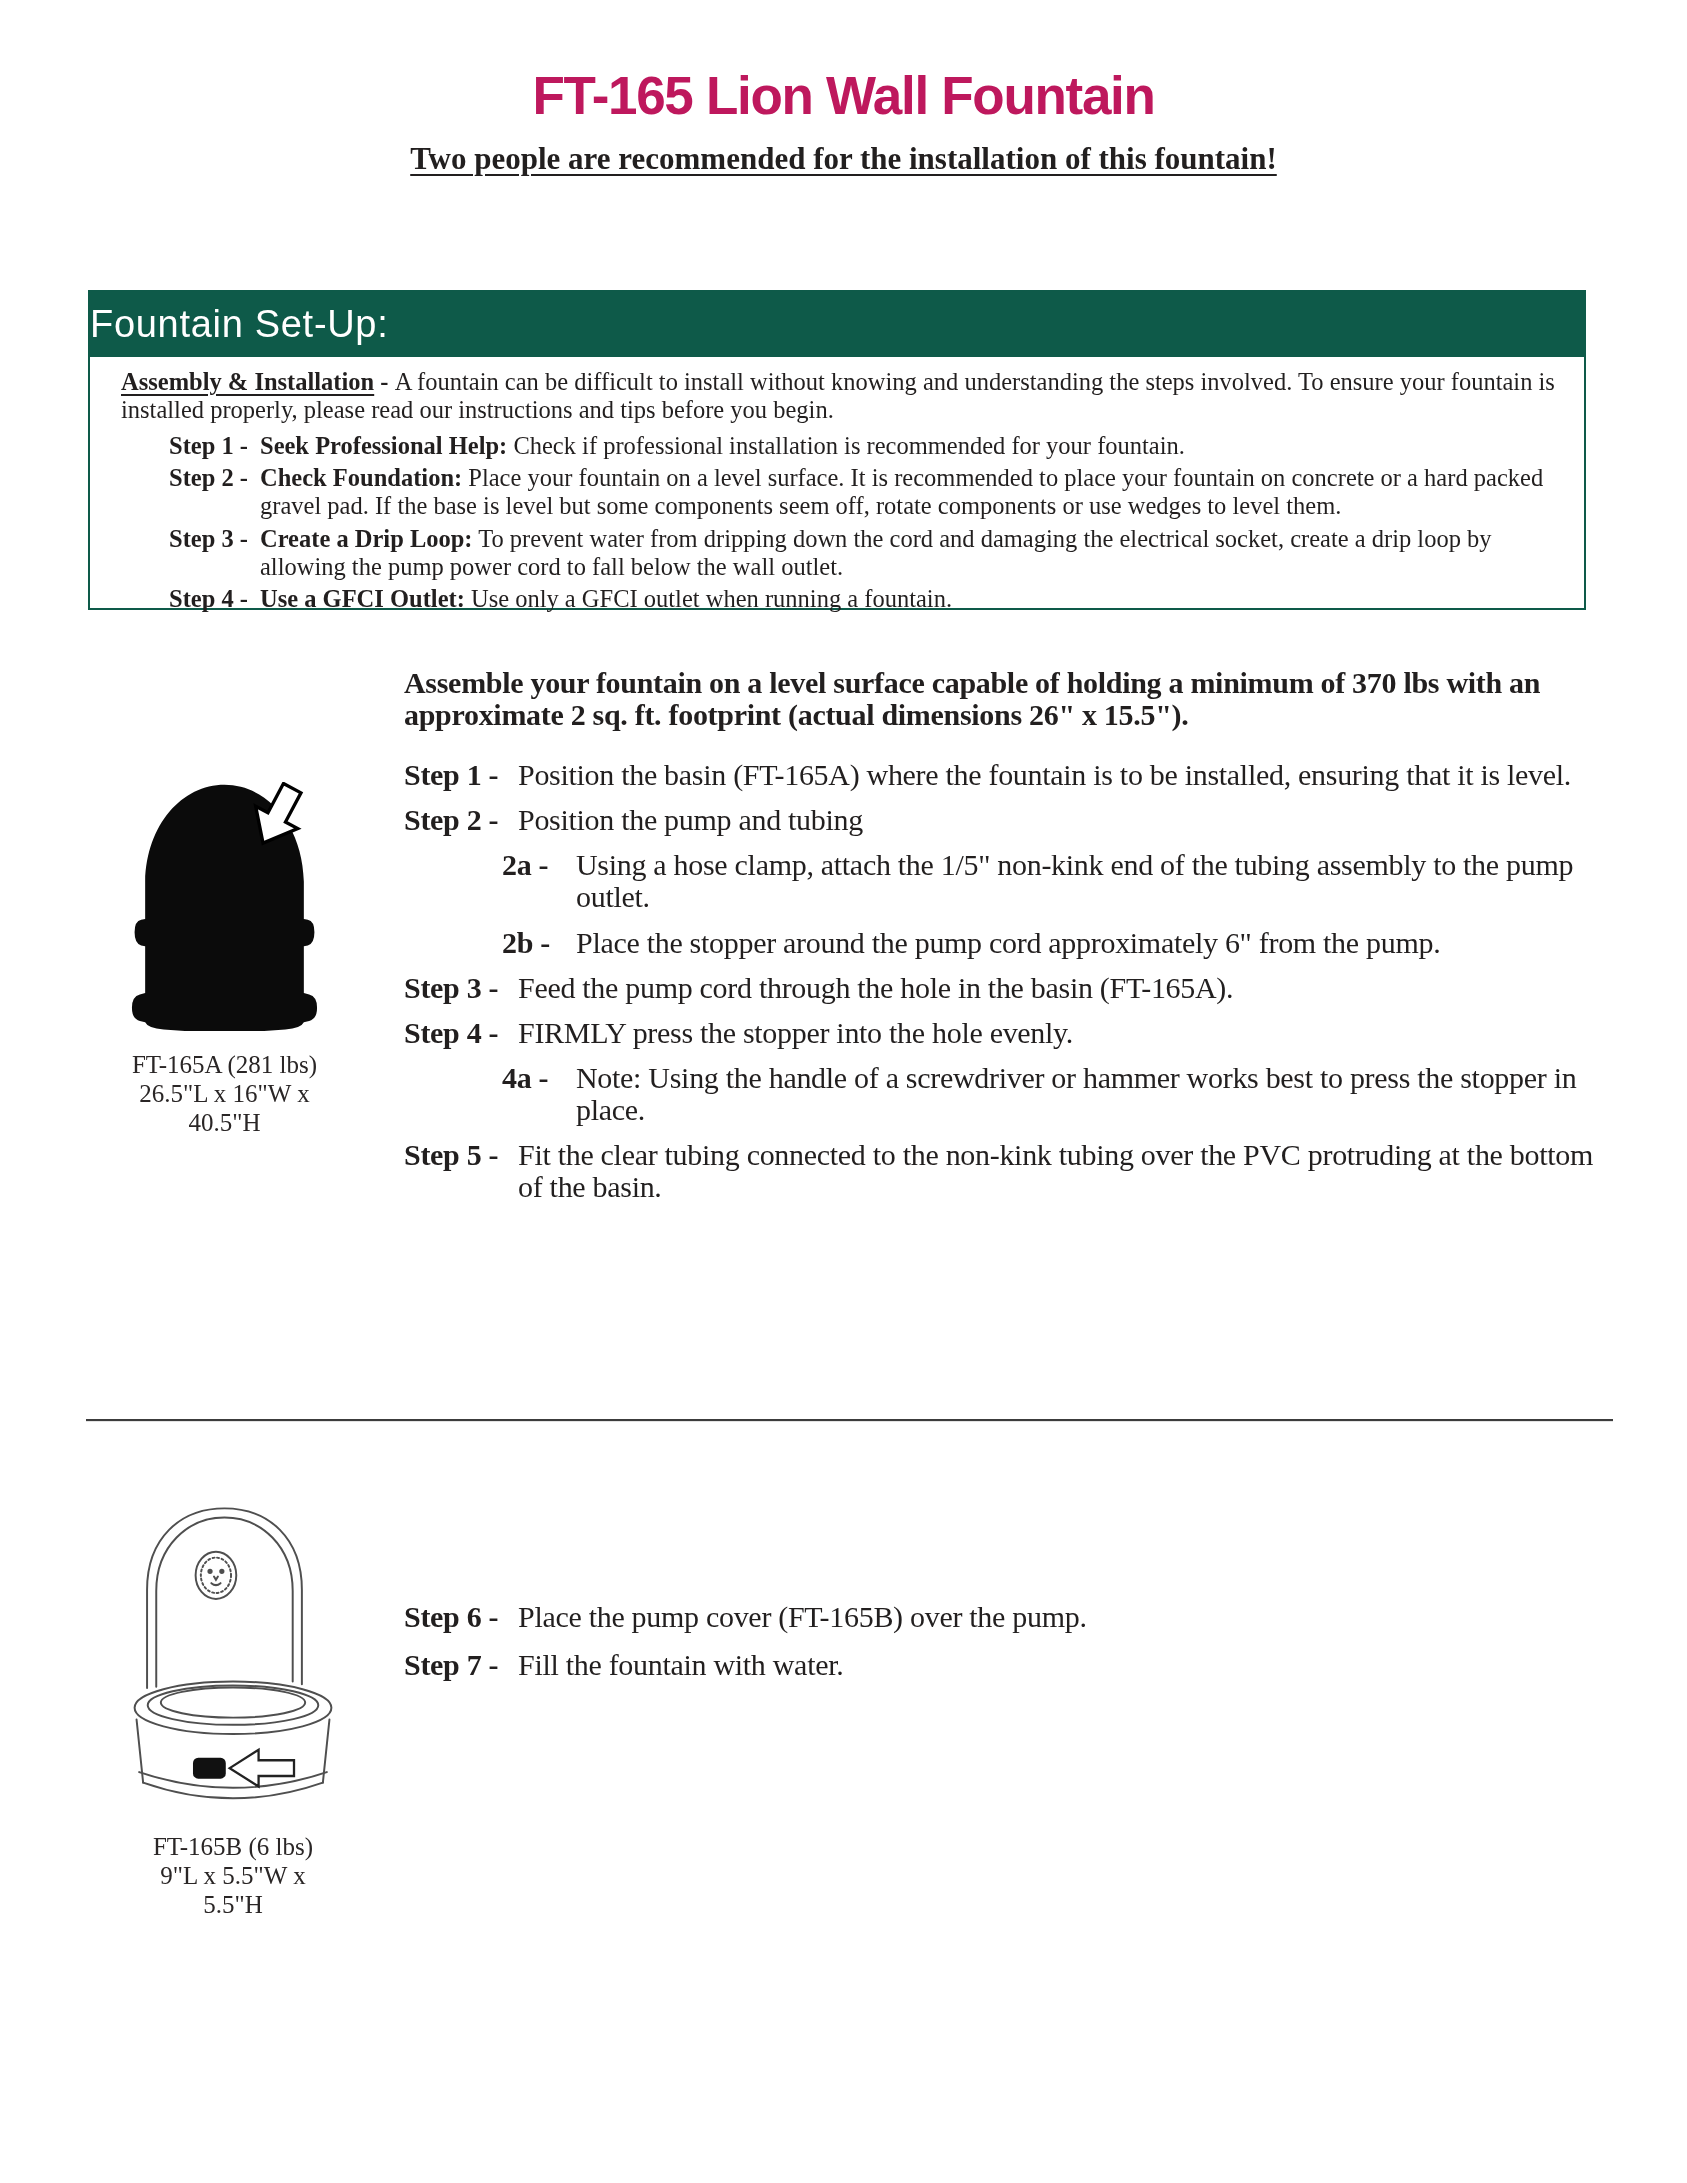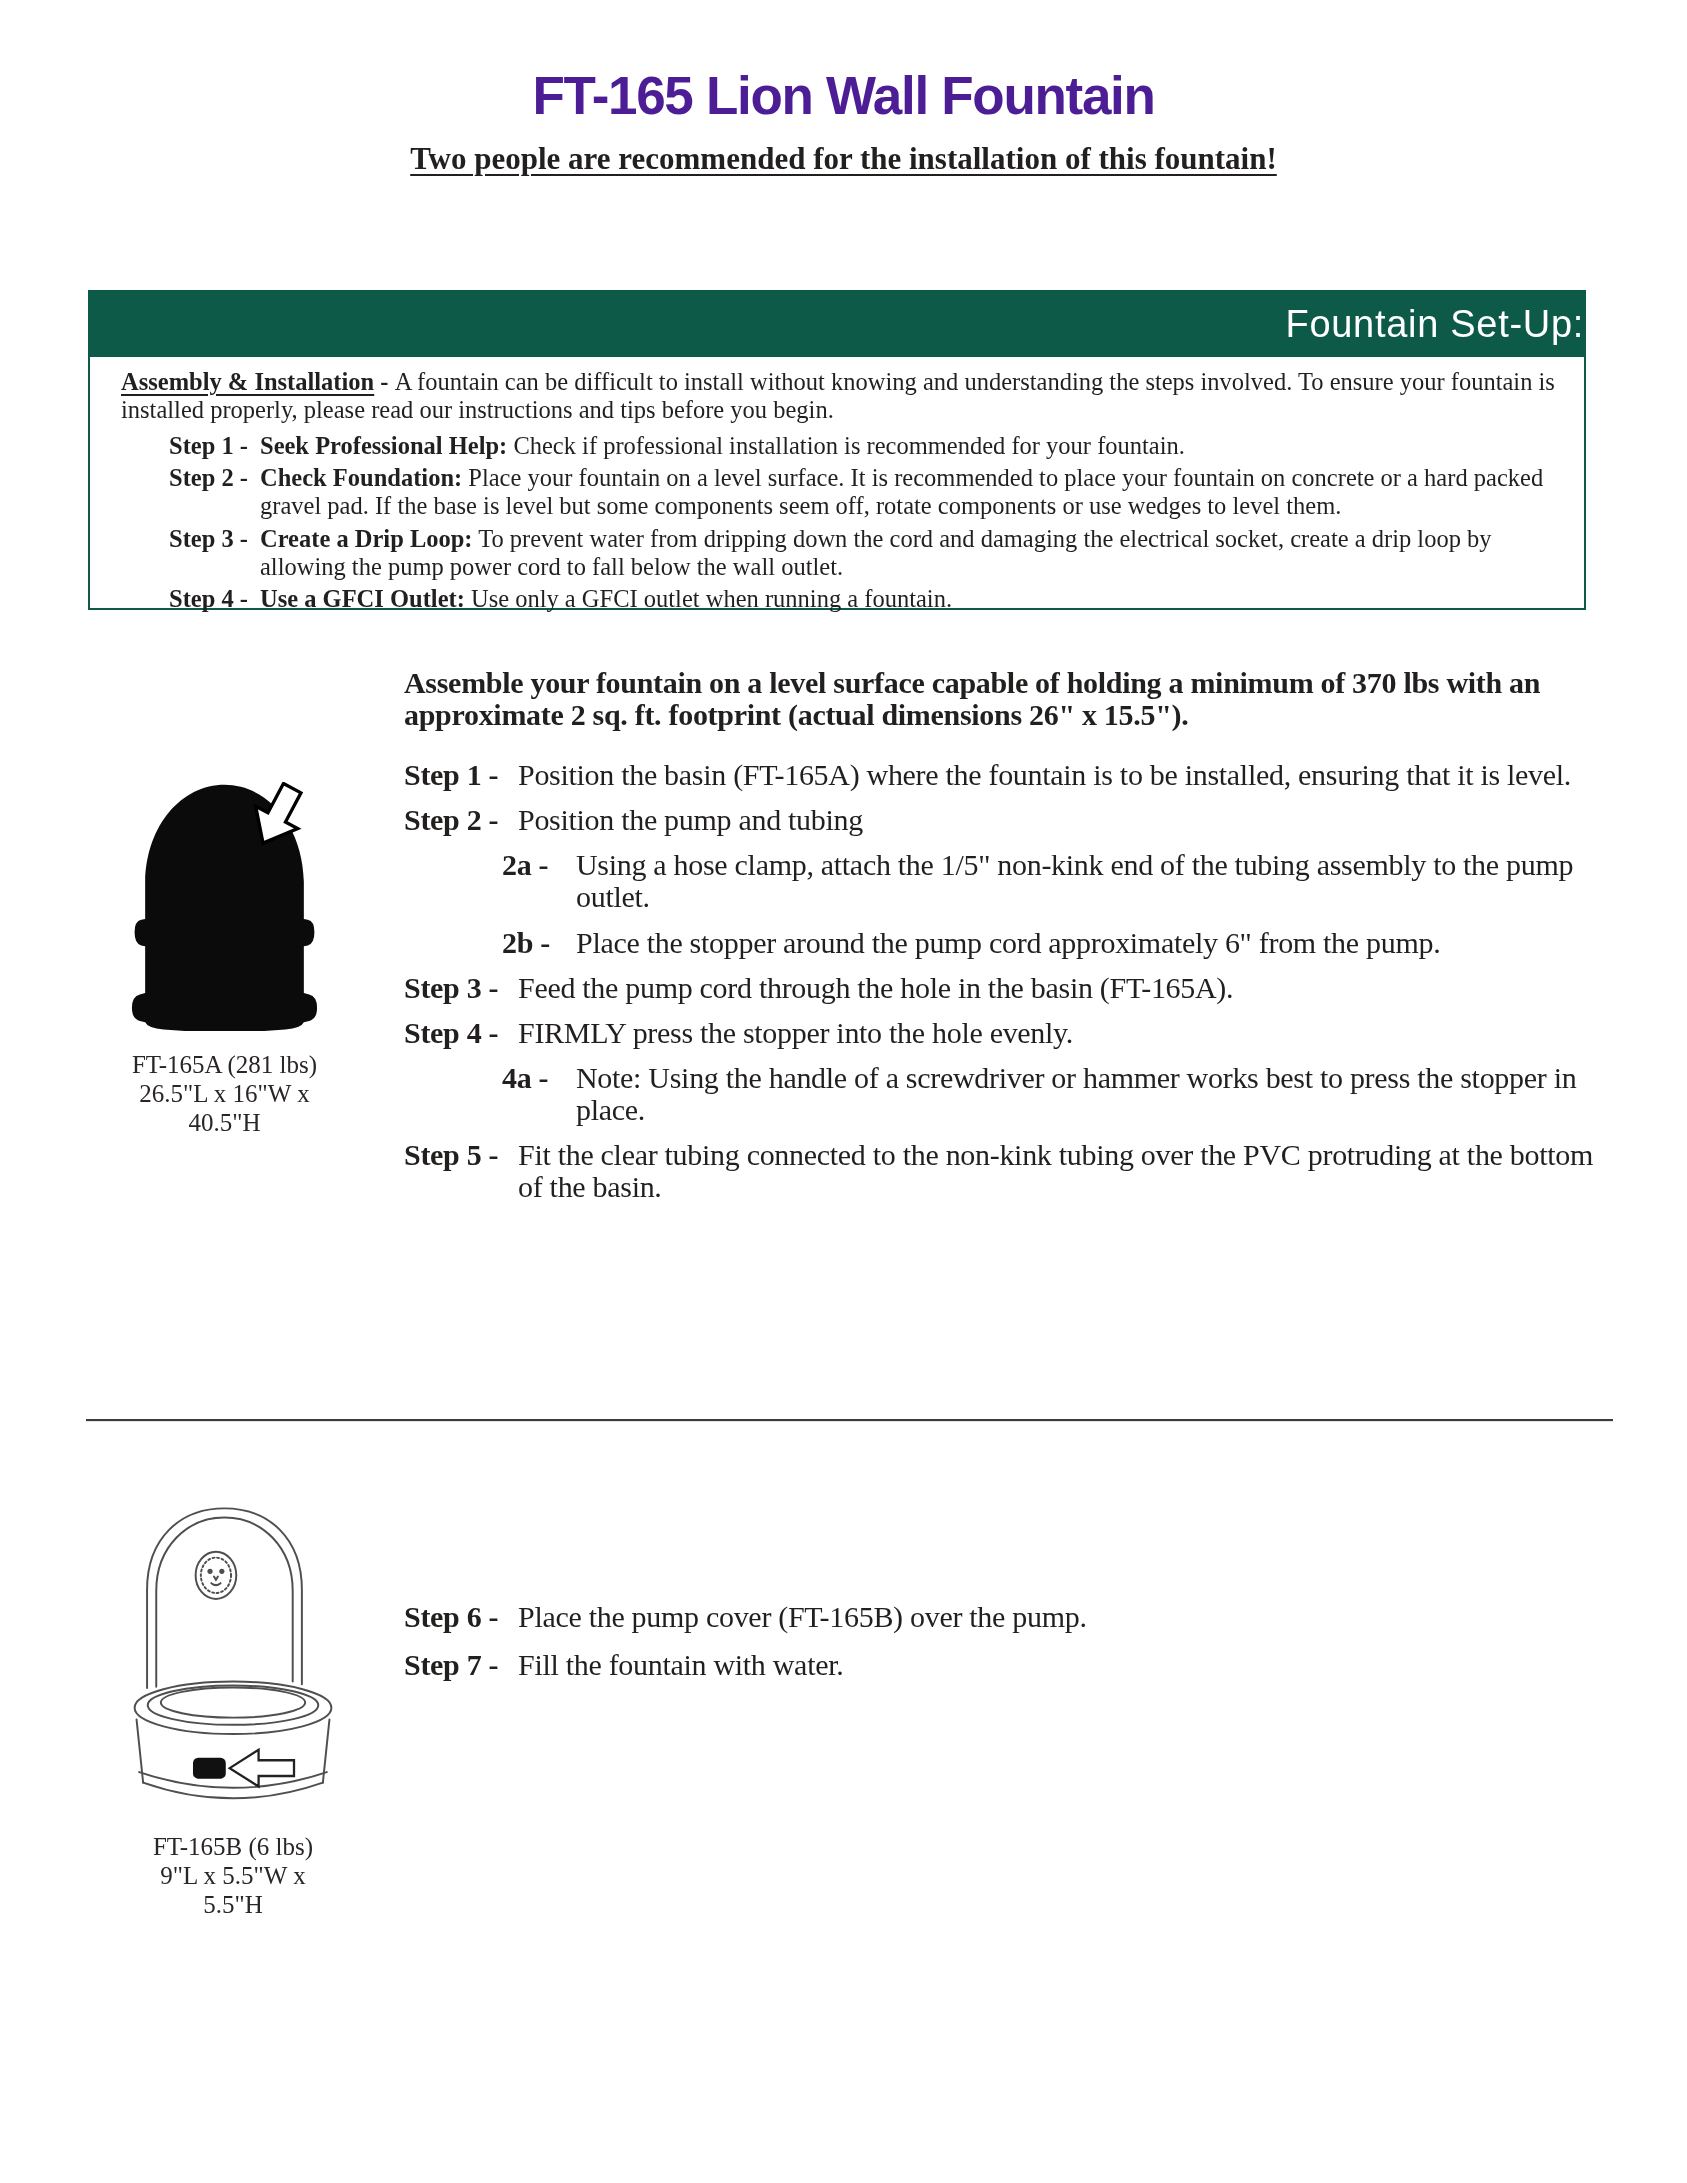--- a/index.html
+++ b/index.html
@@ -11,40 +11,40 @@
     color:#221f1f;
     overflow:hidden;
   }
   .b{font-weight:bold;}
   .u{text-decoration:underline;text-decoration-thickness:2px;text-underline-offset:4px;}
 
   
   .doc-header{position:absolute;top:65px;left:0;width:1687px;text-align:center;}
   .doc-title{
     font-family:"Liberation Sans","DejaVu Sans",sans-serif;
-    font-weight:bold;font-size:53px;line-height:61px;letter-spacing:-1.3px;margin:0;color:#4c1d95;
+    font-weight:bold;font-size:53px;line-height:61px;letter-spacing:-1.3px;margin:0;color:#be185d;
   }
   .doc-subtitle{
     font-family:"Liberation Sans","DejaVu Sans",sans-serif;
     font-weight:normal;font-size:49px;line-height:57px;letter-spacing:-0.7px;margin:0;color:#151213;
   }
   .tagline{
     margin-top:14.6px;font-size:31px;font-weight:bold;
     text-decoration:underline;text-decoration-thickness:2px;text-underline-offset:5.3px;
   }
 
   
   .setup-box{
     position:absolute;left:88px;top:290px;width:1498px;height:320px;
     border:2px solid #0e5a49;background:#ffffff;box-sizing:border-box;
   }
   .setup-header{
     height:65px;background:#0e5a49;color:#ffffff;
     font-family:"Liberation Sans","DejaVu Sans",sans-serif;
-    font-size:38px;line-height:65px;text-align:right;letter-spacing:0.7px;
+    font-size:38px;line-height:65px;text-align:left;letter-spacing:0.7px;
   }
   .setup-body{padding:10.6px 26.5px 0 31px;font-size:24.5px;line-height:28px;}
   .setup-intro{margin:0 0 8px 0;}
   .srow{display:flex;margin-top:4.6px;padding-left:48px;}
   .slabel{flex:0 0 91px;font-weight:bold;}
   .stext{flex:1;}
 
   
   .fig{position:absolute;text-align:center;}
   .fig1{left:124px;top:782px;width:201px;}

